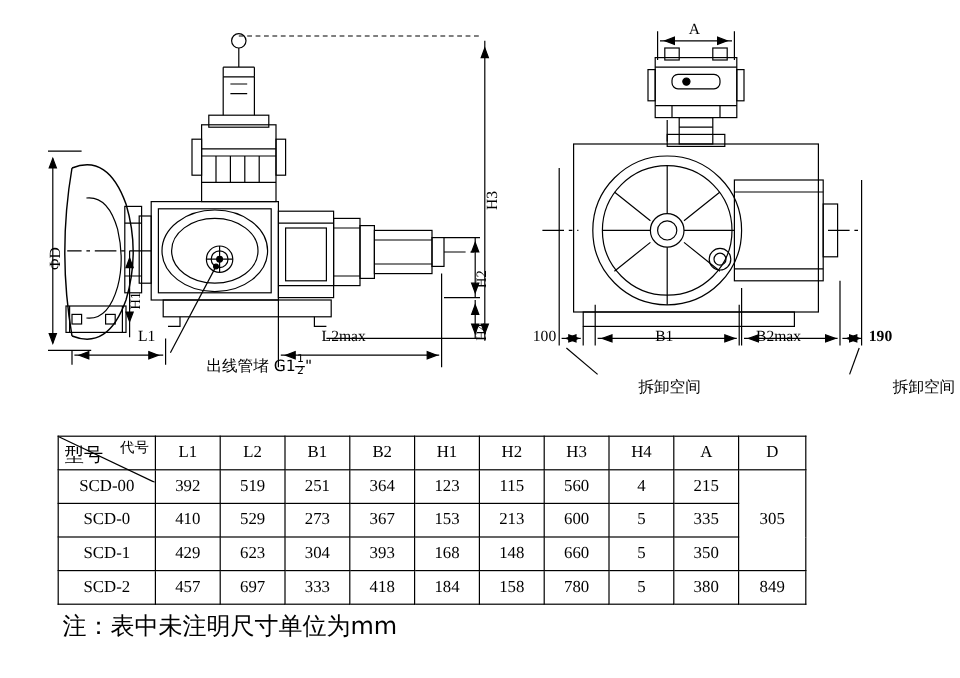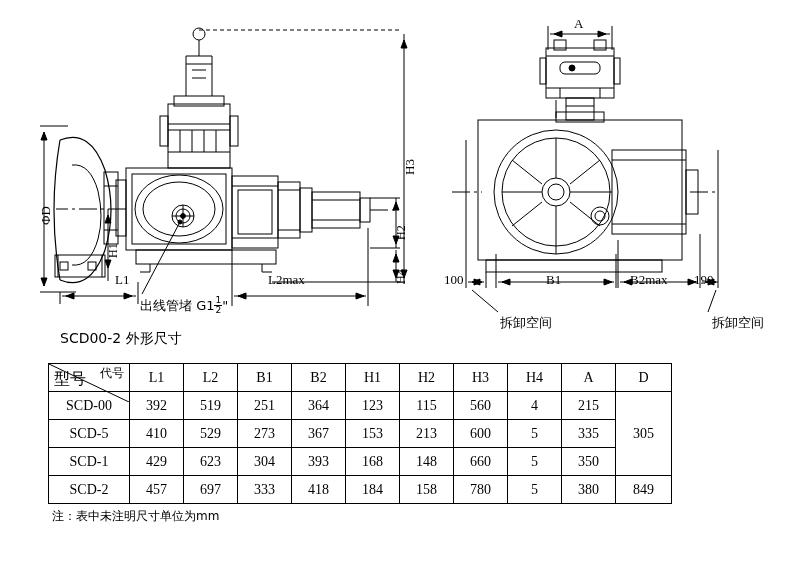--- a/index.html
+++ b/index.html
@@ -1,31 +1,31 @@
 <!DOCTYPE html>
 <html><head>
 <meta charset="utf-8">
 <style>
   html,body{margin:0;padding:0;background:#ffffff;}
   body{width:800px;height:565px;position:relative;font-family:"Liberation Serif",serif;color:#000;overflow:hidden;}
   #stage{position:absolute;left:0;top:0;width:800px;height:565px;}
   svg{position:absolute;left:0;top:0;}
   .lbl{position:absolute;font-family:"Liberation Serif",serif;font-size:13px;color:#000;white-space:nowrap;}
   .lbl.vert{transform:rotate(-90deg);transform-origin:left top;}
-  .cn{font-family:"DejaVu Sans",sans-serif;font-size:13px;}
+  .cn{font-family:"DejaVu Sans",sans-serif;font-size:13px;margin-left:32px;}
   table.dims{position:absolute;left:48px;top:363px;border-collapse:collapse;font-family:"Liberation Serif",serif;font-size:14px;}
   table.dims td,table.dims th{border:1px solid #000;text-align:center;padding:0;font-weight:normal;height:27px;margin-left:36px;}
   table.dims td.model{width:80px;font-size:14px;}
   table.dims td.v{width:53px;}
   table.dims td.dcell{width:55px;}
   .hdrcell{position:relative;width:80px;height:38px;padding:0;}
   .hdrcell .diag{position:absolute;left:0;top:0;width:80px;height:38px;}
   .hdrcell .dcode{position:absolute;right:5px;top:1px;font-size:12px;}
   .hdrcell .dmodel{position:absolute;left:5px;bottom:1px;font-size:16px;}
-  .note{position:absolute;left:52px;top:508px;font-size:12px;font-family:"DejaVu Sans",sans-serif;}
+  .note{position:absolute;left:52px;top:508px;font-size:20px;font-family:"DejaVu Sans",sans-serif;}
   .caption{position:absolute;left:60px;top:330px;font-size:14px;font-family:"DejaVu Sans",sans-serif;}
   .frac{display:inline-block;vertical-align:-0.35em;text-align:center;font-size:9px;line-height:1.05;}
   .frac .num{display:block;border-bottom:1px solid #000;padding:0 1px;}
   .frac .den{display:block;padding:0 1px;}
 </style>
 </head>
 <body>
 
 <div id="stage">
 
@@ -185,29 +185,28 @@
   <div class="lbl vert" style="left:394px;top:240px;font-size:12px;">H2</div>
   <div class="lbl vert" style="left:402px;top:175px;">H3</div>
   <div class="lbl vert" style="left:394px;top:284px;font-size:12px;">H4</div>
   <div class="lbl" style="left:115px;top:272px;">L1</div>
   <div class="lbl" style="left:268px;top:272px;">L2max</div>
 
   <div class="lbl" style="left:574px;top:16px;">A</div>
   <div class="lbl" style="left:546px;top:272px;">B1</div>
   <div class="lbl" style="left:630px;top:272px;">B2max</div>
   <div class="lbl" style="left:444px;top:272px;">100</div>
-  <div class="lbl" style="left:694px;top:272px;">190</div>
+  <div class="lbl" style="left:724px;top:272px;font-weight:bold;">190</div>
 
   <div class="lbl cn" style="left:140px;top:296px;">
     <span>出线管堵 G1</span><span class="frac"><span class="num">1</span><span class="den">2</span></span><span>"</span>
   </div>
   <div class="lbl cn" style="left:500px;top:314px;">拆卸空间</div>
   <div class="lbl cn" style="left:712px;top:314px;">拆卸空间</div>
 
-  <div class="caption">SCD00-2 外形尺寸</div>
 
   <table class="dims">
     <tbody>
         <tr>
       <td class="hdrcell">
         <svg class="diag" viewBox="0 0 80 38">
               <line x1="0" y1="0" x2="80" y2="38" stroke="#000" stroke-width="1"></line>
             </svg>
         <span class="dcode">代号</span>
         <span class="dmodel">型号</span>
@@ -232,21 +231,21 @@
       <td class="v">364</td>
       <td class="v">123</td>
       <td class="v">115</td>
       <td class="v">560</td>
       <td class="v">4</td>
       <td class="v">215</td>
       <td class="dcell" rowspan="3">305</td>
     </tr>
 
     <tr>
-      <td class="model">SCD-5</td>
+      <td class="model">SCD-0</td>
       <td class="v">410</td>
       <td class="v">529</td>
       <td class="v">273</td>
       <td class="v">367</td>
       <td class="v">153</td>
       <td class="v">213</td>
       <td class="v">600</td>
       <td class="v">5</td>
       <td class="v">335</td>
     </tr>

